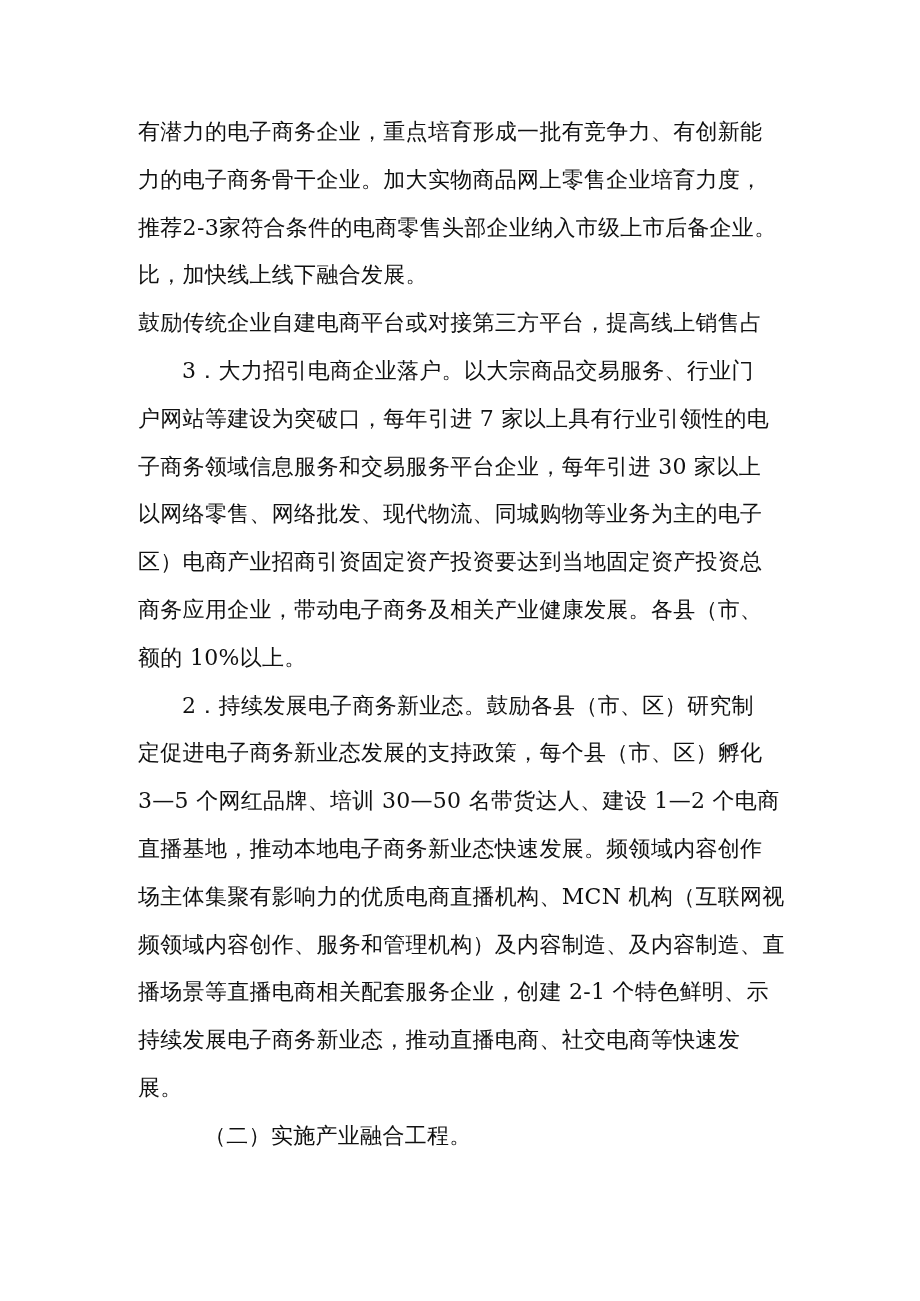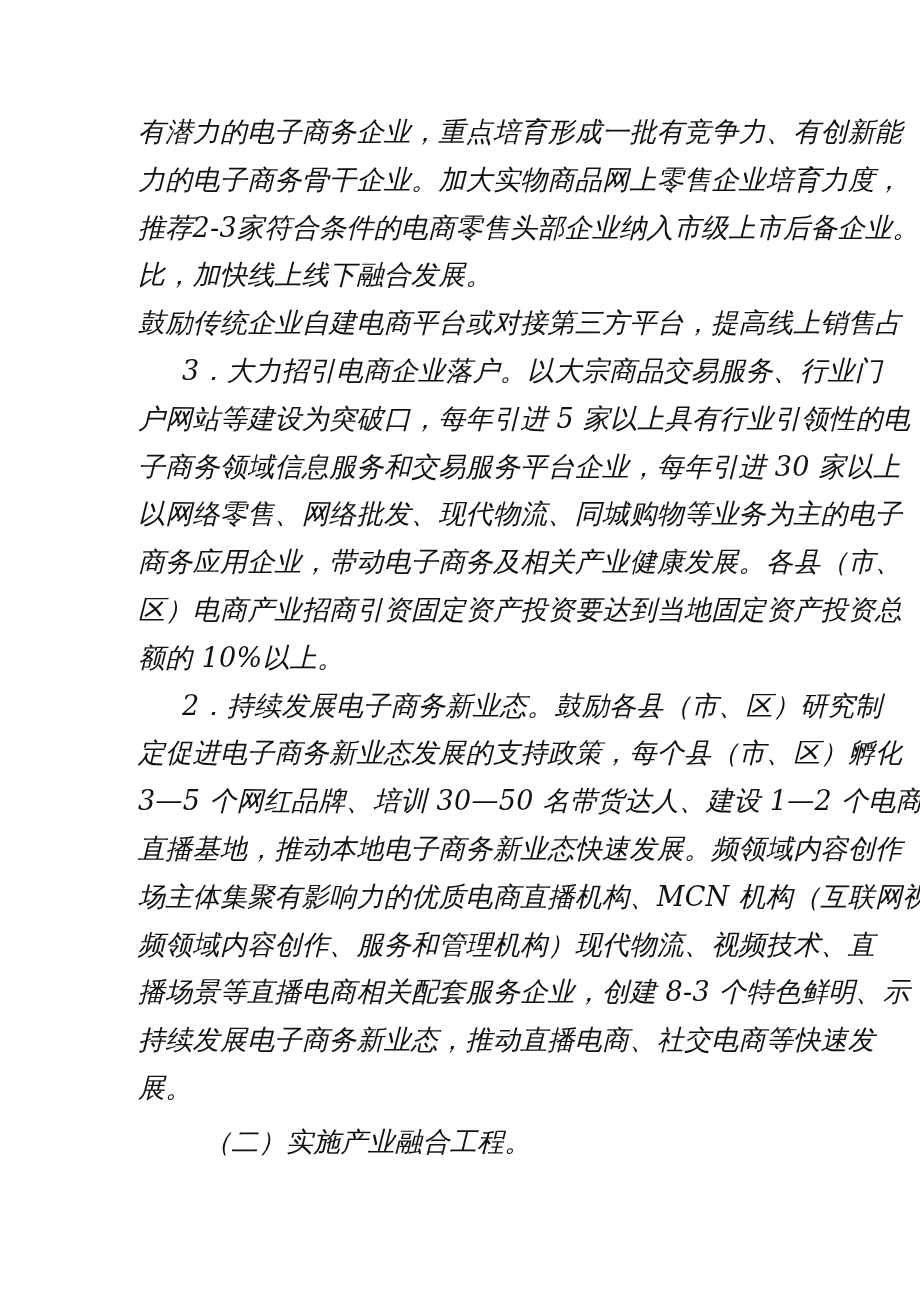--- a/index.html
+++ b/index.html
@@ -17,60 +17,59 @@
     }
     .page {
       position: absolute;
       left: 138px;
       top: 112px;
       width: 680px;
     }
     .line {
       height: 47.8px;
       line-height: 40px;
-      font-size: 27px;
+      font-size: 22px;
       white-space: nowrap;
       letter-spacing: 0.3px;
-      font-style: italic;
     }
     .indent1 { padding-left: 44px; }
     .indent2 { padding-left: 66px; }
-    .gap-before { margin-top: 6px; }
+    .gap-before { }
   </style>
 </head>
 <body>
 
 <div class="page">
 
   <div>
     <div class="line">有潜力的电子商务企业，重点培育形成一批有竞争力、有创新能</div>
     <div class="line">力的电子商务骨干企业。加大实物商品网上零售企业培育力度，</div>
     <div class="line">推荐2-3家符合条件的电商零售头部企业纳入市级上市后备企业。</div>
     <div class="line">比，加快线上线下融合发展。</div>
     <div class="line">鼓励传统企业自建电商平台或对接第三方平台，提高线上销售占</div>
   </div>
 
   <div>
     <div class="line indent1">3．大力招引电商企业落户。以大宗商品交易服务、行业门</div>
-    <div class="line">户网站等建设为突破口，每年引进 5 家以上具有行业引领性的电</div>
+    <div class="line">户网站等建设为突破口，每年引进 7 家以上具有行业引领性的电</div>
     <div class="line">子商务领域信息服务和交易服务平台企业，每年引进 30 家以上</div>
     <div class="line">以网络零售、网络批发、现代物流、同城购物等业务为主的电子</div>
+    <div class="line">区）电商产业招商引资固定资产投资要达到当地固定资产投资总</div>
     <div class="line">商务应用企业，带动电子商务及相关产业健康发展。各县（市、</div>
-    <div class="line">区）电商产业招商引资固定资产投资要达到当地固定资产投资总</div>
     <div class="line">额的 10%以上。</div>
   </div>
 
   <div>
     <div class="line indent1">2．持续发展电子商务新业态。鼓励各县（市、区）研究制</div>
     <div class="line">定促进电子商务新业态发展的支持政策，每个县（市、区）孵化</div>
     <div class="line">3—5 个网红品牌、培训 30—50 名带货达人、建设 1—2 个电商</div>
     <div class="line">直播基地，推动本地电子商务新业态快速发展。频领域内容创作</div>
     <div class="line">场主体集聚有影响力的优质电商直播机构、MCN 机构（互联网视</div>
-    <div class="line">频领域内容创作、服务和管理机构）现代物流、视频技术、直</div>
-    <div class="line">播场景等直播电商相关配套服务企业，创建 8-3 个特色鲜明、示</div>
+    <div class="line">频领域内容创作、服务和管理机构）及内容制造、及内容制造、直</div>
+    <div class="line">播场景等直播电商相关配套服务企业，创建 2-1 个特色鲜明、示</div>
     <div class="line">持续发展电子商务新业态，推动直播电商、社交电商等快速发</div>
     <div class="line">展。</div>
   </div>
 
   <div>
     <div class="line indent2 gap-before">（二）实施产业融合工程。</div>
   </div>
 
 </div>
 

